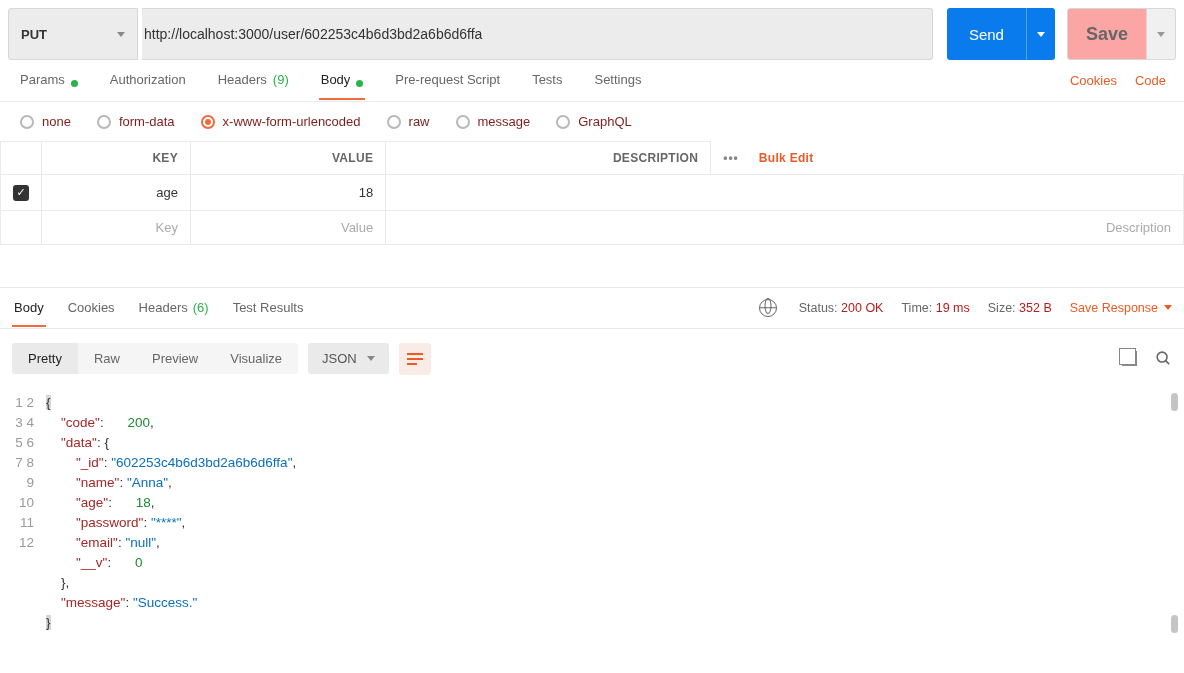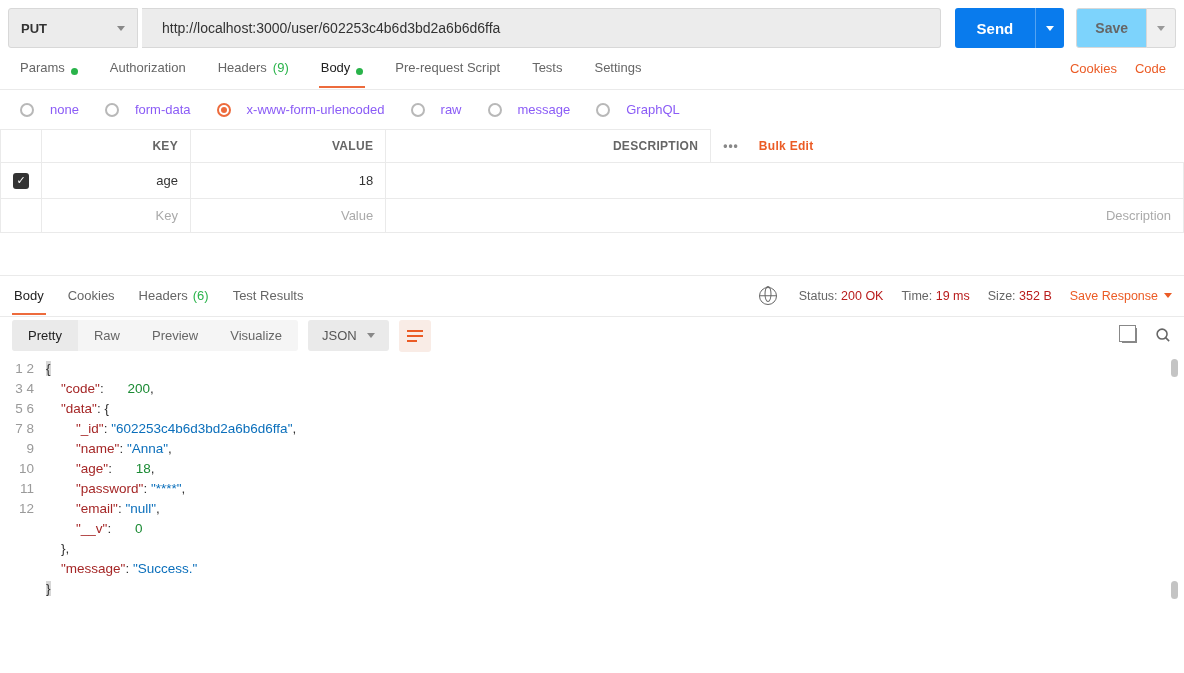--- a/index.html
+++ b/index.html
@@ -1,41 +1,41 @@
 <!DOCTYPE html>
 <html><head>
   <meta charset="utf-8">
   <style>
     * { margin: 0; padding: 0; box-sizing: border-box; font-family: -apple-system, BlinkMacSystemFont, "Segoe UI", Helvetica, Arial, sans-serif; }
     body { background: #fff; font-size: 13px; color: #333; }
     
-    .top-bar { display: flex; padding: 8px 8px 0 8px; gap: 4px; align-items: stretch; height: 48px; }
+    .top-bar { display: flex; padding: 8px 8px 0 8px; gap: 4px; align-items: stretch; height: 60px; }
     .method-select { display: flex; align-items: center; justify-content: space-between; padding: 0 12px; background: #ececec; border: 1px solid #d8d8d8; border-radius: 3px 0 0 3px; width: 130px; cursor: pointer; font-weight: 600; color: #333; }
     .method-select .caret { width: 0; height: 0; border-left: 4px solid transparent; border-right: 4px solid transparent; border-top: 5px solid #888; }
-    .url-input { flex: 1; padding: 0 20px; background: #ececec; border: 1px solid #d8d8d8; border-left: none; border-radius: 0 3px 3px 0; display: flex; align-items: center; color: #333; font-size: 14px; }
+    .url-input { flex: 1; padding: 0 2px; background: #ececec; border: 1px solid #d8d8d8; border-left: none; border-radius: 0 3px 3px 0; display: flex; align-items: center; color: #333; font-size: 14px; }
     .send-group { display: flex; margin-left: 10px; }
-    .send-btn { background: #097bed; color: #fff; border: none; padding: 0 22px; font-size: 15px; font-weight: 700; border-radius: 3px 0 0 3px; cursor: pointer; }
+    .send-btn { background: #097bed; color: #fff; border: none; padding: 0 22px; font-size: 15px; font-weight: 400; border-radius: 3px 0 0 3px; cursor: pointer; }
     .send-caret-btn { background: #097bed; border: none; border-left: 1px solid rgba(255,255,255,0.3); padding: 0 10px; border-radius: 0 3px 3px 0; cursor: pointer; display:flex; align-items:center; }
     .send-caret-btn .caret { width: 0; height: 0; border-left: 4px solid transparent; border-right: 4px solid transparent; border-top: 5px solid #fff; }
     .save-group { display: flex; margin-left: 8px; }
-    .save-btn { background: #7dd3fc; color: #666; border: 1px solid #d8d8d8; padding: 0 18px; font-size: 14px; font-weight: 600; border-radius: 3px 0 0 3px; cursor: pointer; }
+    .save-btn { background: #fca5a5; color: #666; border: 1px solid #d8d8d8; padding: 0 18px; font-size: 18px; font-weight: 600; border-radius: 3px 0 0 3px; cursor: pointer; }
     .save-caret-btn { background: #f0f0f0; border: 1px solid #d8d8d8; border-left: none; padding: 0 10px; border-radius: 0 3px 3px 0; cursor: pointer; display:flex; align-items:center;}
     .save-caret-btn .caret { width: 0; height: 0; border-left: 4px solid transparent; border-right: 4px solid transparent; border-top: 5px solid #999; }
 
     .req-tabs { display: flex; padding: 0 18px; border-bottom: 1px solid #eaeaea; align-items: center; height: 42px; gap: 28px; }
     .req-tab { padding: 10px 2px 12px 2px; cursor: pointer; color: #666; position: relative; display:flex; align-items:flex-end; gap:6px;}
     .req-tab.active { color: #222; font-weight:500; }
     .req-tab.active::after { content:""; position:absolute; left:0; right:0; bottom:-1px; height:2px; background:#ed6b3c; }
     .dot { width:7px; height:7px; border-radius:50%; background:#29b34a; display:inline-block; }
     .count-green { color: #29b34a; }
     .req-right-links { margin-left:auto; display:flex; gap:18px; }
     .link-orange { color:#eb5b25; cursor:pointer; }
 
     .body-type-row { display:flex; padding: 12px 20px; gap: 26px; align-items:center; }
-    .radio { display:flex; align-items:center; gap:16px; cursor:pointer; color:#8b5cf6;}
+    .radio { display:flex; align-items:center; gap:8px; cursor:pointer; color:#7f1d1d;}
     .radio-circle { width:14px; height:14px; border-radius:50%; border:2px solid #b8b8b8; display:inline-block; position:relative;}
     .radio-circle.selected { border-color:#ed6b3c; }
     .radio-circle.selected::after { content:""; position:absolute; width:6px; height:6px; border-radius:50%; background:#ed6b3c; top:2px; left:2px; }
 
     .kv-table { width:100%; border-collapse:collapse; }
     .kv-table th, .kv-table td { border:1px solid #eaeaea; padding: 9px 12px; font-size:13px; text-align:right; }
     .kv-table th { color:#666; font-weight:600; background:#fff; letter-spacing:0.3px; font-size:12px;}
     .kv-header-row th:last-child { display:flex; align-items:center; justify-content:space-between; border:none;}
     .checkbox-cell { width:40px; text-align:center !important; }
     .checkbox-icon { width:16px; height:16px; background:#333; border-radius:3px; display:inline-flex; align-items:center; justify-content:center; color:#fff; font-size:11px; }
@@ -49,21 +49,21 @@
     .resp-tab.active::after { content:""; position:absolute; left:0; right:0; bottom:-1px; height:2px; background:#ed6b3c; }
     .resp-meta { margin-left:auto; display:flex; gap:18px; align-items:center; font-size:12.5px;}
     .meta-label { color:#666; }
     .meta-green { color:#b91c1c; }
     .globe-icon { width:18px; height:18px; border:1.5px solid #666; border-radius:50%; position:relative; margin-right:4px;}
     .globe-icon::before { content:""; position:absolute; width:100%; height:1.5px; background:#666; top:50%; left:0; transform:translateY(-50%);}
     .globe-icon::after { content:""; position:absolute; height:100%; width:7px; border:1.5px solid #666; border-radius:50%; top:-1.5px; left:50%; transform:translateX(-50%); box-sizing:border-box;}
     .save-resp { color:#eb5b25; cursor:pointer; display:flex; align-items:center; gap:6px;justify-content:center;}
     .save-resp .caret { width:0; height:0; border-left:4px solid transparent; border-right:4px solid transparent; border-top:5px solid #eb5b25;}
 
-    .view-toolbar { display:flex; padding:3px 12px; align-items:center; gap:0;}
+    .view-toolbar { display:flex; padding:14px 12px; align-items:center; gap:0;}
     .view-tabs { display:flex; background:#f5f5f5; border-radius:3px; overflow:hidden;}
     .view-tab { padding:8px 16px; cursor:pointer; color:#666;}
     .view-tab.active { background:#eaeaea; color:#222; font-weight:500;}
     .lang-select { display:flex; align-items:center; padding:8px 14px; background:#eaeaea; margin-left:10px; border-radius:3px; cursor:pointer; color:#555; gap:10px;}
     .lang-select .caret { width:0; height:0; border-left:4px solid transparent; border-right:4px solid transparent; border-top:5px solid #888;}
     .wrap-btn { width:32px; height:32px; background:#f9ece6; margin-left:10px; border-radius:3px; display:flex; align-items:center; justify-content:center; cursor:pointer;}
     .wrap-icon { width:16px; height:12px; position:relative;}
     .wrap-icon::before, .wrap-icon::after { content:""; position:absolute; left:0; height:2px; background:#eb5b25;}
     .wrap-icon::before { width:16px; top:0; box-shadow: 0 5px 0 #eb5b25;}
     .wrap-icon::after { width:10px; top:10px;}

